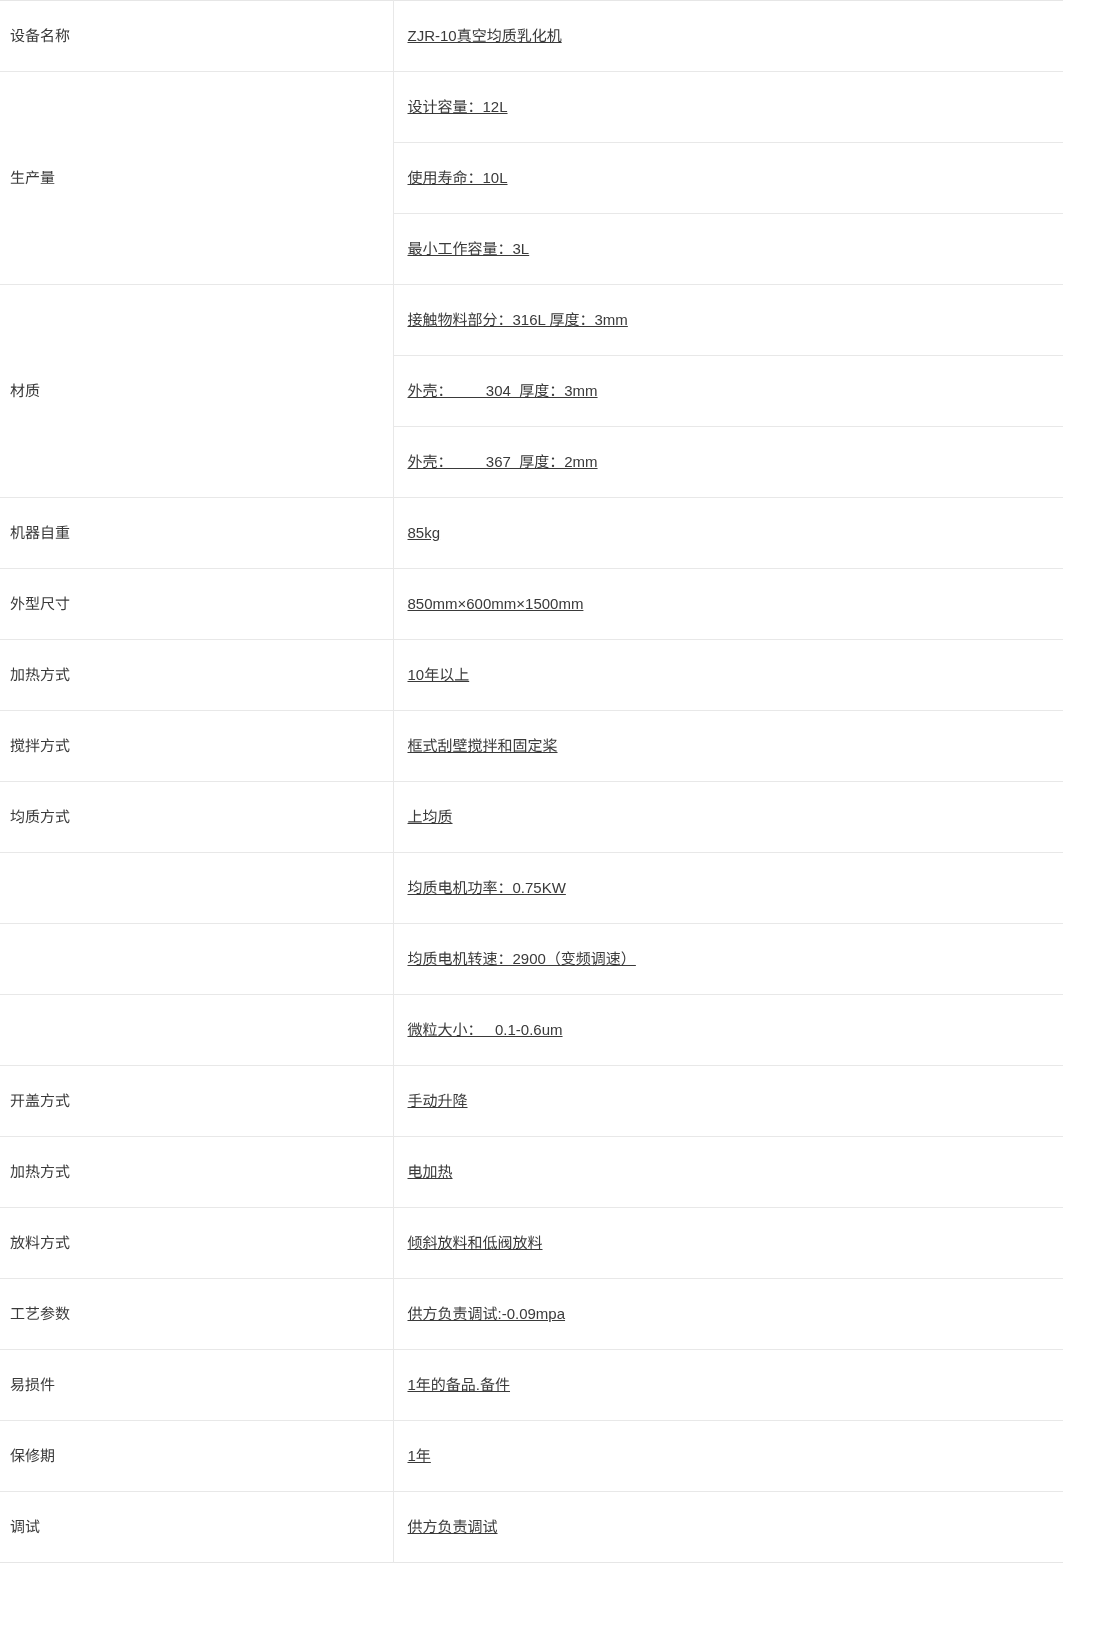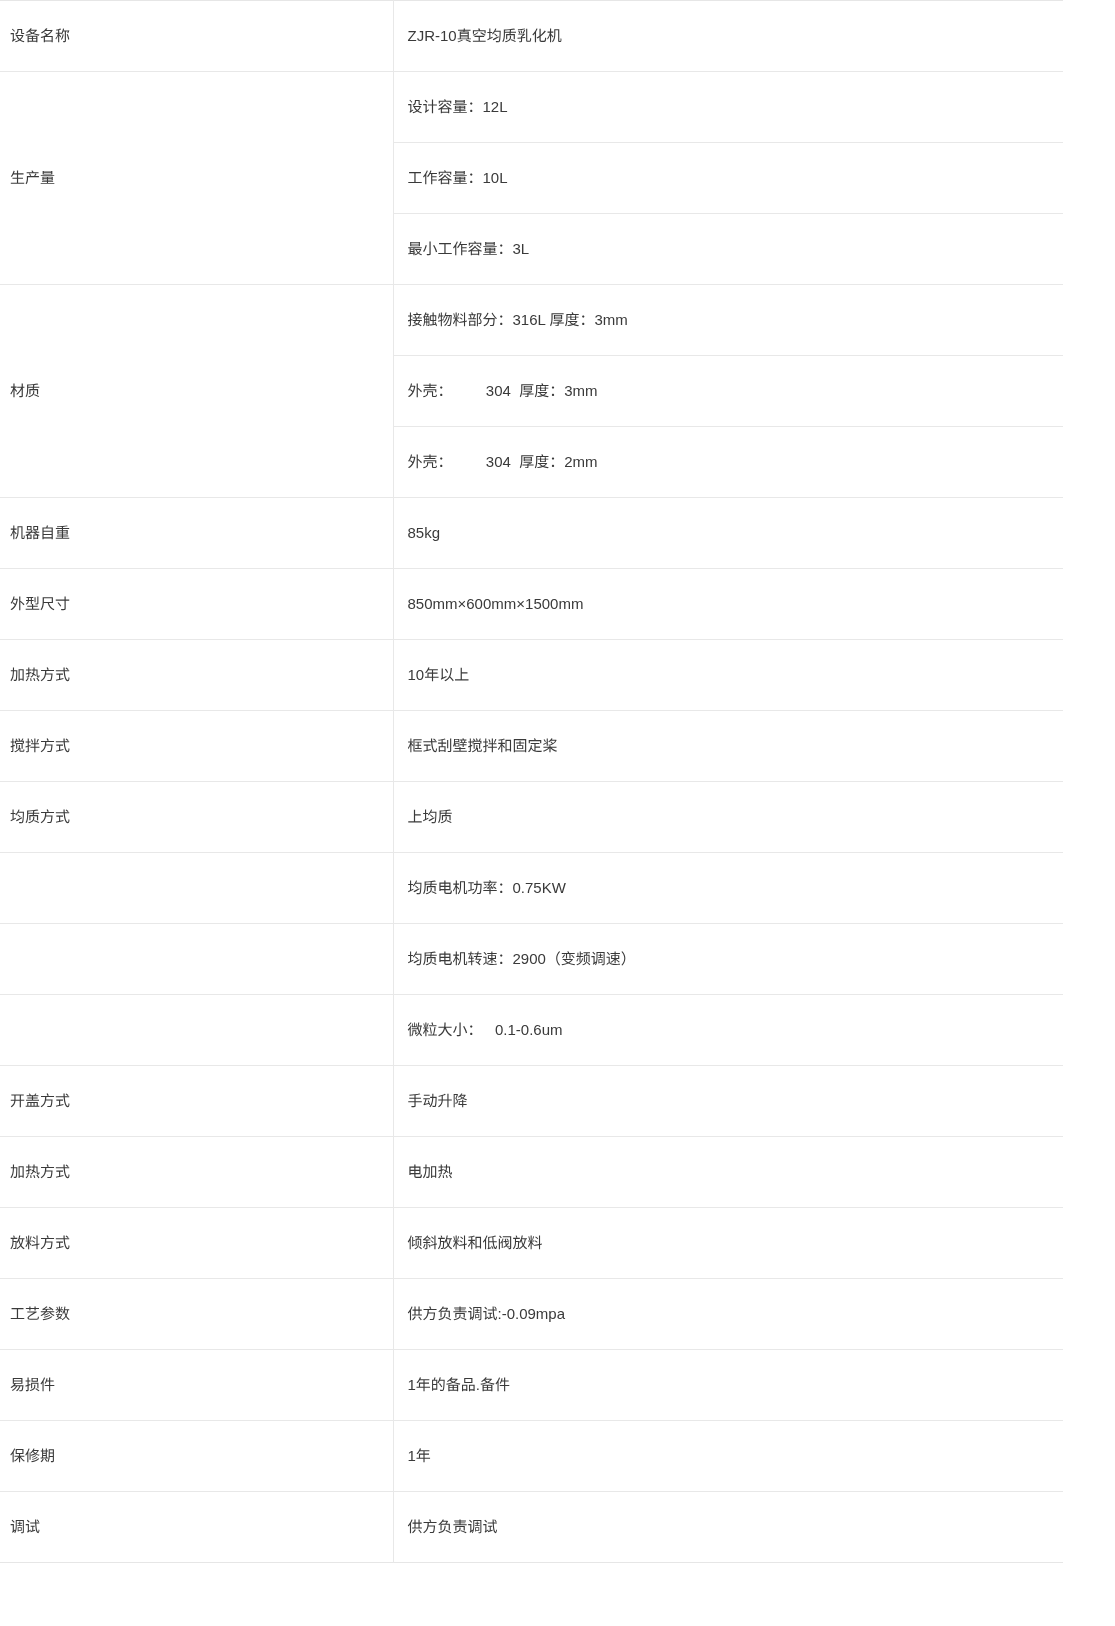--- a/index.html
+++ b/index.html
@@ -38,20 +38,21 @@
   .spec-table tr:last-child td {
     border-bottom: none;
   }
   td.label-cell {
     border-right: 1px solid #e8e8e8;
     padding-left: 10px;
     color: #3a3a3a;
   }
   td.value-cell {
     padding-left: 14px;
+    text-decoration: underline;
   }
   td.label-cell.empty-label {
     font-size: 0;
   }
   .cell-text {
     display: block;
     white-space: pre-wrap;
   }
 </style>
 </head>
@@ -74,21 +75,21 @@
       <tr>
         <td class="label-cell" rowspan="3">
           <span class="cell-text">生产量</span>
         </td>
         <td class="value-cell">
           <span class="cell-text">设计容量：12L</span>
         </td>
       </tr>
       <tr>
         <td class="value-cell">
-          <span class="cell-text">工作容量：10L</span>
+          <span class="cell-text">使用寿命：10L</span>
         </td>
       </tr>
       <tr>
         <td class="value-cell">
           <span class="cell-text">最小工作容量：3L</span>
         </td>
       </tr>
       <tr>
         <td class="label-cell" rowspan="3">
           <span class="cell-text">材质</span>
@@ -97,21 +98,21 @@
           <span class="cell-text">接触物料部分：316L 厚度：3mm</span>
         </td>
       </tr>
       <tr>
         <td class="value-cell">
           <span class="cell-text">外壳：        304  厚度：3mm</span>
         </td>
       </tr>
       <tr>
         <td class="value-cell">
-          <span class="cell-text">外壳：        304  厚度：2mm</span>
+          <span class="cell-text">外壳：        367  厚度：2mm</span>
         </td>
       </tr>
       <tr>
         <td class="label-cell">
           <span class="cell-text">机器自重</span>
         </td>
         <td class="value-cell">
           <span class="cell-text">85kg</span>
         </td>
       </tr>

